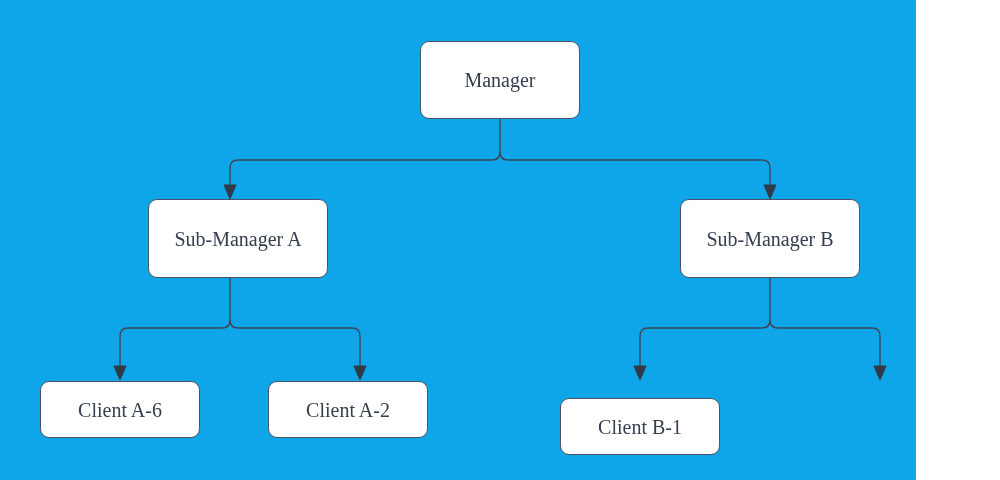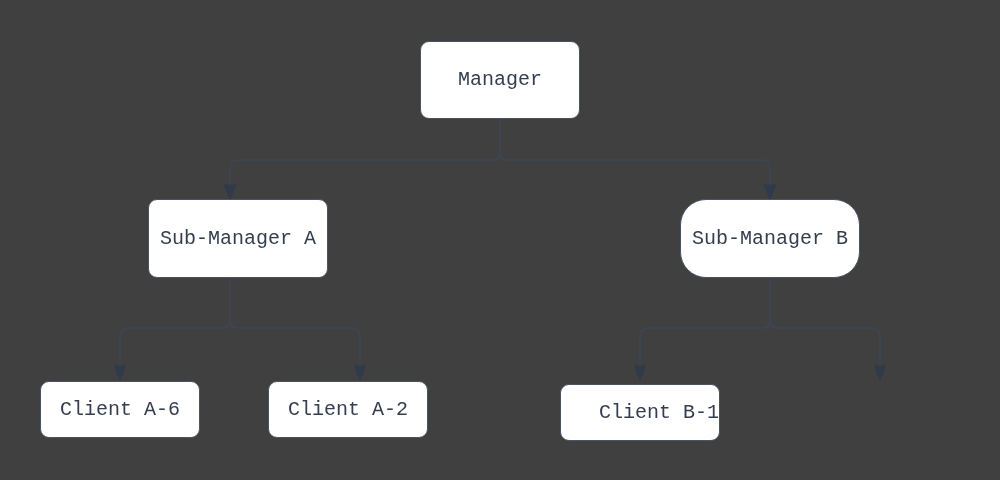--- a/index.html
+++ b/index.html
@@ -2,25 +2,25 @@
 <html><head>
 <meta charset="utf-8">
 <style>
   html, body {
     margin: 0;
     padding: 0;
     background: #ffffff;
   }
   .canvas {
     position: relative;
-    width: 1000px;
+    width: 916px;
     height: 480px;
-    background: #404040;
+    background: #0ea5e9;
     overflow: hidden;
-    font-family: Liberation Mono, monospace;
+    font-family: Liberation Serif, serif;
   }
   .edges {
     position: absolute;
     left: 0;
     top: 0;
     width: 1000px;
     height: 480px;
   }
   .edges path {
     fill: none;
@@ -43,24 +43,24 @@
     align-items: center;
     justify-content: center;
     color: #343e4e;
     font-size: 20px;
     line-height: 1.2;
     text-align: center;
     white-space: nowrap;
   }
   .node-manager   { left: 420px; top:  41px; width: 160px; height: 78px; }
   .node-sub-a     { left: 140px; top: 199px; width: 180px; height: 79px; margin-left: 8px; }
-  .node-sub-b     { left: 680px; top: 199px; width: 180px; height: 79px; border-radius: 26px; }
+  .node-sub-b     { left: 680px; top: 199px; width: 180px; height: 79px; }
   .node-client-a1 { left:  40px; top: 381px; width: 160px; height: 57px; }
   .node-client-a2 { left: 268px; top: 381px; width: 160px; height: 57px; }
-  .node-client-b1 { left: 560px; top: 384px; width: 160px; height: 57px; justify-content: flex-end; }
+  .node-client-b1 { left: 560px; top: 398px; width: 160px; height: 57px; }
   .node-client-b2 { left: 800px; top: 381px; width: 160px; height: 57px; }
 </style>
 </head>
 <body>
 
 <div class="canvas">
 
   <svg class="edges" viewBox="0 0 1000 480" xmlns="http://www.w3.org/2000/svg">
 
     <path d="M500,119 L500,152"></path>

